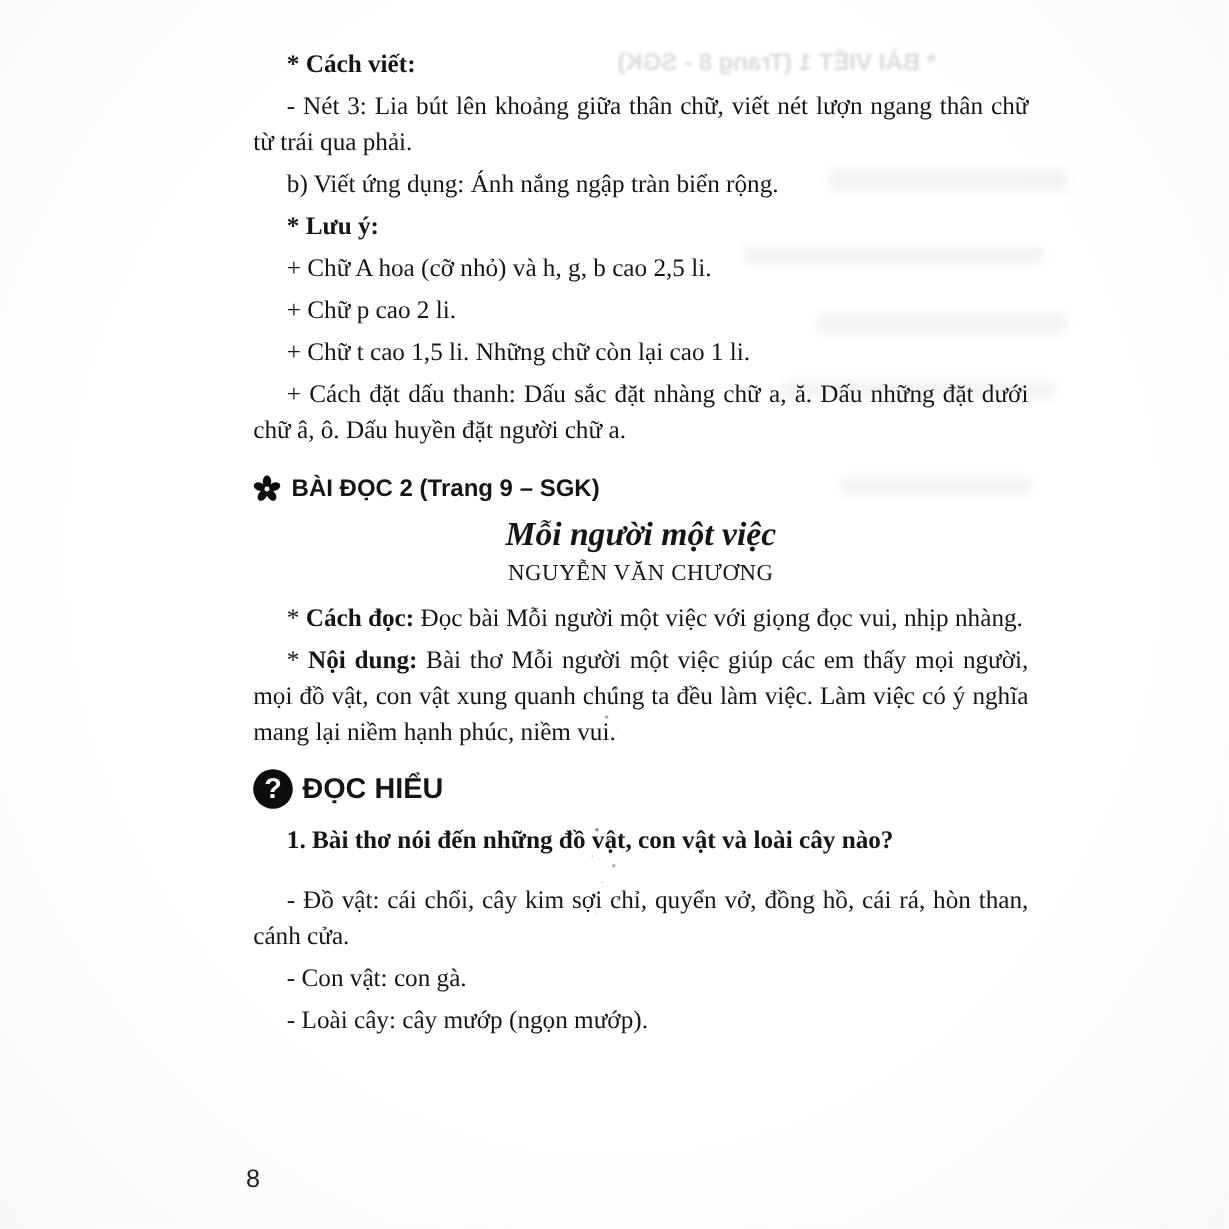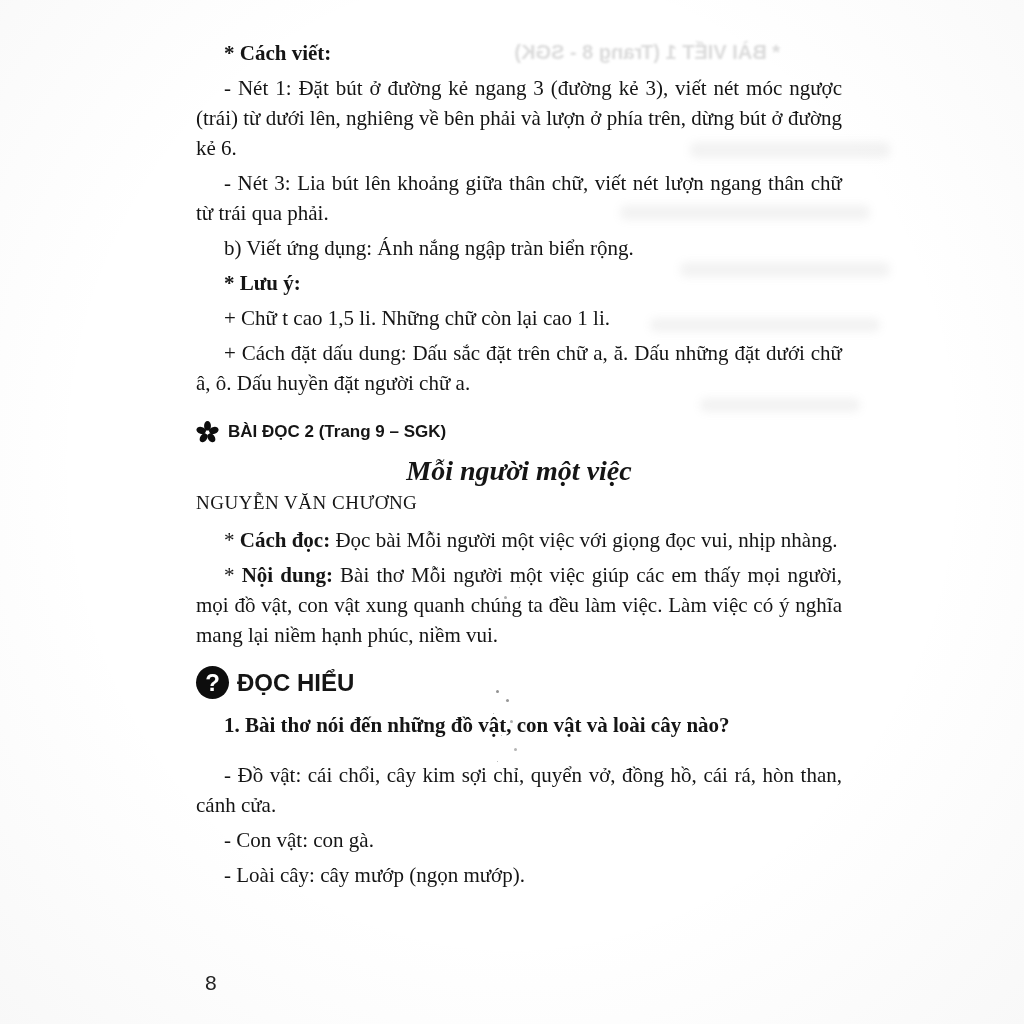--- a/index.html
+++ b/index.html
@@ -5,39 +5,39 @@
   html,body{margin:0;padding:0;}
   body{
     width:1024px;height:1024px;position:relative;overflow:hidden;
     background:#ffffff;
     font-family:"Liberation Serif", serif;
     color:#151515;
   }
   .scan-tint{position:absolute;inset:0;pointer-events:none;
     background:radial-gradient(ellipse at 50% 45%, rgba(255,255,255,0) 60%, rgba(120,120,120,0.05) 100%);}
   .content{
-    position:absolute;left:196px;top:38px;width:646px;
+    position:absolute;left:211px;top:38px;width:646px;
     font-size:21px;line-height:30px;
   }
   .p{margin:0 0 5px;text-indent:28px;text-align:justify;}
   .p:last-child{margin-bottom:4px;}
   .b{font-weight:bold;}
   .i{}
   .sec-heading{
     display:flex;align-items:center;gap:9px;
-    font-family:"Liberation Sans", sans-serif;font-weight:bold;font-size:17px;
+    font-family:"Liberation Sans", sans-serif;font-weight:bold;font-size:20px;
     margin:19px 0 7px;text-indent:0;
   }
   .flower{width:23px;height:23px;flex:0 0 auto;display:block;}
   .poem-title{
     text-align:center;font-weight:bold;font-style:italic;font-size:28px;
     margin:3px 0 0;text-indent:0;line-height:34px;
   }
   .poem-author{
-    font-size:19px;letter-spacing:0.5px;
+    text-align:center;font-size:19px;letter-spacing:0.5px;
     margin:2px 0 9px;text-indent:0;line-height:26px;
   }
   .dh-heading{
     display:flex;align-items:center;gap:8px;
     font-family:"Liberation Sans", sans-serif;font-weight:bold;font-size:24px;
     margin:16px 0 11px;text-indent:0;
   }
   .q-icon{
     width:33px;height:33px;border-radius:50%;background:#0d0d0d;flex:0 0 auto;
     display:flex;align-items:center;justify-content:center;
@@ -70,27 +70,28 @@
 <div class="ghost-blob" style="left:680px;top:262px;width:210px;height:15px;"></div>
 <div class="ghost-blob" style="left:650px;top:318px;width:230px;height:14px;"></div>
 <div class="ghost-blob" style="left:700px;top:398px;width:160px;height:14px;"></div>
 
 <div class="speckles" style="left:512px;top:572px;box-shadow:6px 14px 0 -1px #555, -8px 24px 0 0 #666, 2px 34px 0 -1px #777;"></div>
 <div class="speckles" style="left:496px;top:690px;box-shadow:10px 9px 0 0 #444, -4px 22px 0 -1px #555, 14px 30px 0 0 #666, 4px 44px 0 -1px #555, 18px 58px 0 0 #777, 0px 70px 0 -1px #666;"></div>
 
 <div class="content">
 
   <p class="p"><span class="b">* Cách viết:</span></p>
-  <p class="p"><span>- Nét 1: Đặt bút ở đường kẻ ngang 3 (đường kẻ 3), viết nét móc ngược (trái) từ dưới lên, nghiêng về bên phải và lượn ở phía trên, dừng bút ở đường kẻ 6.</span></p>
   <p class="p"><span>- Nét 3: Lia bút lên khoảng giữa thân chữ, viết nét lượn ngang thân chữ từ trái qua phải.</span></p>
   <p class="p"><span>b) Viết ứng dụng: Ánh nắng ngập tràn biển rộng.</span></p>
 
   <p class="p"><span class="b i">* Lưu ý:</span></p>
+  <p class="p"><span>+ Chữ A hoa (cỡ nhỏ) và </span><span class="i">h, g, b</span><span> cao 2,5 li.</span></p>
+  <p class="p"><span>+ Chữ </span><span class="i">p</span><span> cao 2 li.</span></p>
   <p class="p"><span>+ Chữ </span><span class="i">t</span><span> cao 1,5 li. Những chữ còn lại cao 1 li.</span></p>
-  <p class="p"><span>+ Cách đặt dấu dung: Dấu sắc đặt trên chữ </span><span class="i">a, ă</span><span>. Dấu những đặt dưới chữ </span><span class="i">â, ô</span><span>. Dấu huyền đặt người chữ </span><span class="i">a</span><span>.</span></p>
+  <p class="p"><span>+ Cách đặt dấu thanh: Dấu sắc đặt nhàng chữ </span><span class="i">a, ă</span><span>. Dấu những đặt dưới chữ </span><span class="i">â, ô</span><span>. Dấu huyền đặt người chữ </span><span class="i">a</span><span>.</span></p>
 
   <div class="sec-heading">
     <svg class="flower" viewBox="0 0 24 24">
       <g fill="#0d0d0d">
         <ellipse cx="12" cy="5.2" rx="3.6" ry="5.2"></ellipse>
         <ellipse cx="12" cy="5.2" rx="3.6" ry="5.2" transform="rotate(72 12 12)"></ellipse>
         <ellipse cx="12" cy="5.2" rx="3.6" ry="5.2" transform="rotate(144 12 12)"></ellipse>
         <ellipse cx="12" cy="5.2" rx="3.6" ry="5.2" transform="rotate(216 12 12)"></ellipse>
         <ellipse cx="12" cy="5.2" rx="3.6" ry="5.2" transform="rotate(288 12 12)"></ellipse>
       </g>

